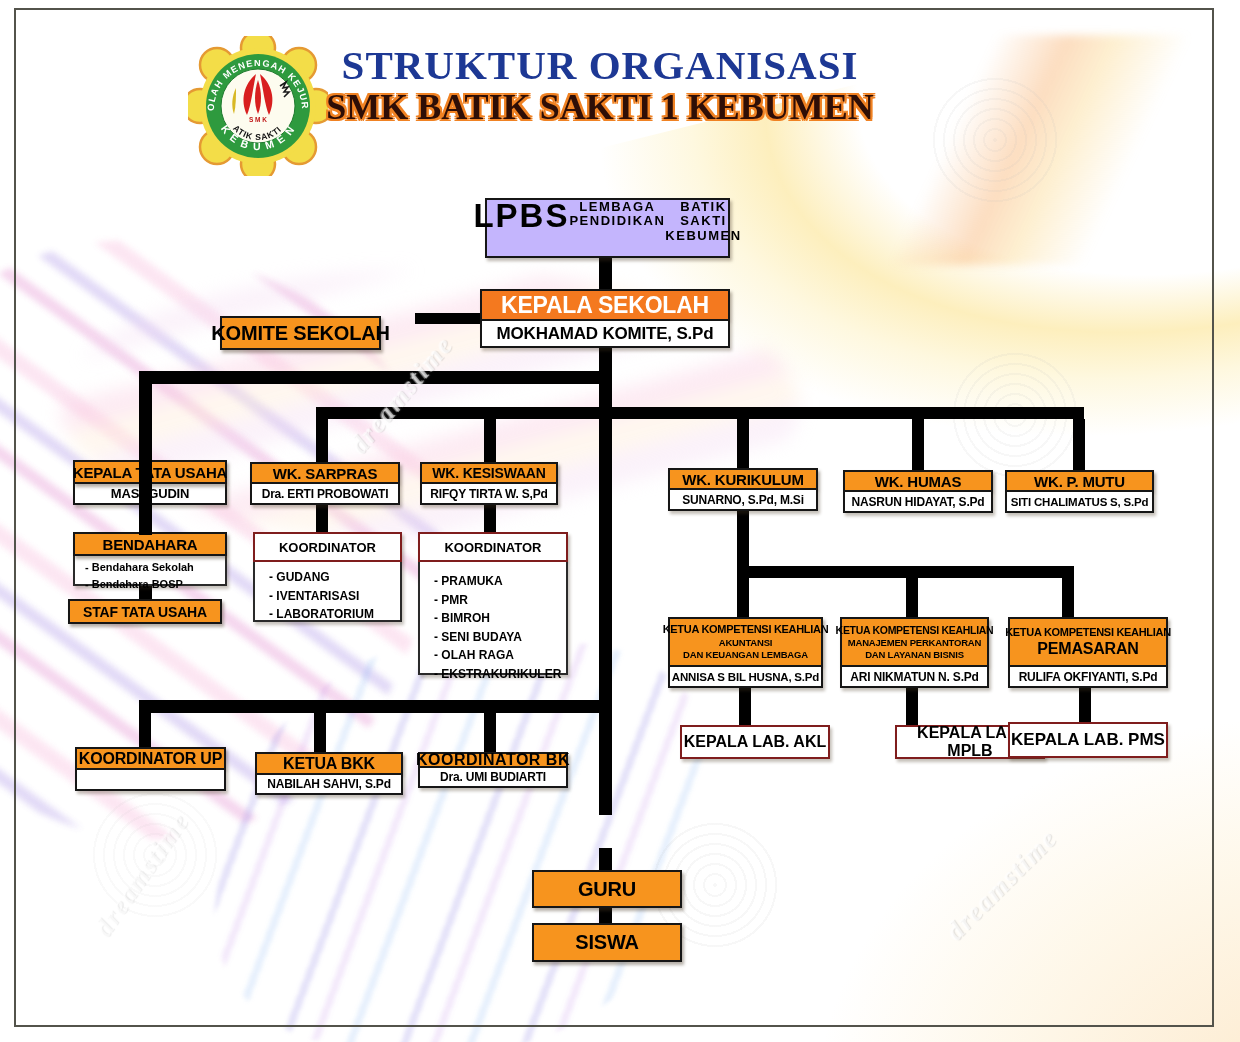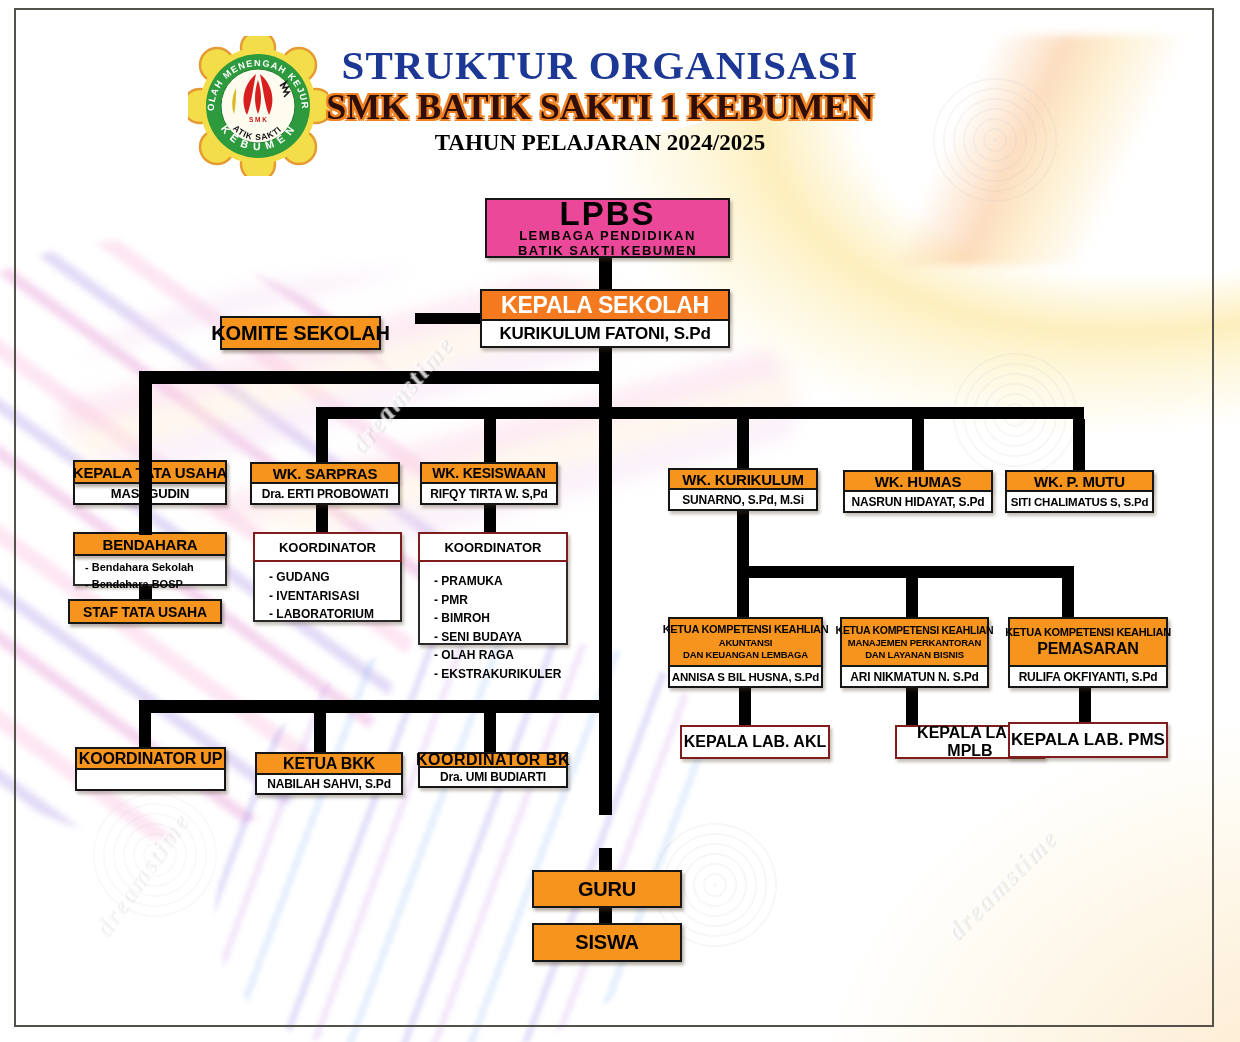--- a/index.html
+++ b/index.html
@@ -70,22 +70,22 @@
        box-sizing:border-box;letter-spacing:-0.2px;white-space:nowrap;
        box-shadow:2px 3px 3px rgba(70,55,35,.40);}
   .hdr.ontop{z-index:7;position:relative;}
   .sub{background:#fff;border:2px solid #161616;border-top:none;color:#000;font-weight:bold;
        display:flex;align-items:center;justify-content:center;text-align:center;
        box-sizing:border-box;letter-spacing:-0.2px;white-space:nowrap;
        box-shadow:2px 3px 3px rgba(70,55,35,.32);}
   .wbox{background:#fff;border:2px solid #7f1d1d;color:#000;font-weight:bold;
        display:flex;align-items:center;justify-content:center;text-align:center;
        box-sizing:border-box;box-shadow:2px 3px 3px rgba(70,55,35,.32);}
-  .lpbs{background:#ec4899;border:2px solid #161616;text-align:center;box-sizing:border-box;
-       display:flex;flex-direction:column;justify-content:center;
+  .lpbs{background:#c4b5fd;border:2px solid #161616;text-align:center;box-sizing:border-box;
+       display:flex;flex-direction:row;justify-content:center;
        box-shadow:2px 3px 3px rgba(70,55,35,.35);}
   .lpbs .big{font-size:33px;font-weight:bold;line-height:.95;letter-spacing:2px;}
   .lpbs .small{font-size:13px;font-weight:bold;letter-spacing:1.5px;line-height:1.1;}
   .kk-l1{font-size:11px;font-weight:bold;line-height:1.25;letter-spacing:-0.3px;}
   .kk-l2{font-size:9.5px;font-weight:bold;line-height:1.25;letter-spacing:-0.2px;}
   .kk-big{font-size:16px;font-weight:bold;line-height:1.2;}
   .kstack{flex-direction:column;}
   .koord-items{background:#fff;border:2px solid #2a2a2a;border-top:none;box-sizing:border-box;
        padding:6px 0 4px 14px;text-align:left;font-weight:bold;
        box-shadow:2px 3px 3px rgba(70,55,35,.30);}
@@ -149,21 +149,20 @@
     </g>
     <text x="70" y="86" text-anchor="middle" font-size="6.5" font-weight="bold" fill="#c01818" font-family="Liberation Sans, sans-serif">S M K</text>
     <text font-size="8.5" font-weight="bold" fill="#111111" letter-spacing="0.8" font-family="Liberation Sans, sans-serif">
       <textPath href="#arcBand" startOffset="50%" text-anchor="middle">BATIK SAKTI 1</textPath>
     </text>
   </svg>
 
   <div class="abs titlebox">
     <div class="t1">STRUKTUR ORGANISASI</div>
     <div class="t2">SMK BATIK SAKTI 1 KEBUMEN</div>
-    <div class="t3">TAHUN PELAJARAN 2024/2025</div>
   </div>
 
   <div class="line" style="left:599px;top:256px;width:13px;height:35px;"></div>
   <div class="line" style="left:415px;top:313px;width:67px;height:11px;"></div>
   <div class="line" style="left:599px;top:345px;width:13px;height:470px;"></div>
   <div class="line" style="left:139px;top:371px;width:473px;height:13px;"></div>
   <div class="line over" style="left:139px;top:384px;width:13px;height:151px;"></div>
   <div class="line" style="left:139px;top:580px;width:13px;height:22px;"></div>
   <div class="line" style="left:316px;top:407px;width:768px;height:12px;"></div>
   <div class="line" style="left:316px;top:419px;width:12px;height:45px;"></div>
@@ -195,21 +194,21 @@
       <div class="small">BATIK SAKTI KEBUMEN</div>
     </div>
   </div>
 
   <div class="node" style="left:220px;top:316px;width:161px;">
     <div class="hdr" style="height:34px;font-size:20px;">KOMITE SEKOLAH</div>
   </div>
 
   <div class="node" style="left:480px;top:289px;width:250px;">
     <div class="hdr" style="height:32px;font-size:23px;background:#f4791f;color:#fff;">KEPALA SEKOLAH</div>
-    <div class="sub" style="height:27px;font-size:17px;">KURIKULUM FATONI, S.Pd</div>
+    <div class="sub" style="height:27px;font-size:17px;">MOKHAMAD KOMITE, S.Pd</div>
   </div>
 
   <div class="node" style="left:73px;top:460px;width:154px;">
     <div class="hdr ontop" style="height:24px;font-size:15px;">KEPALA TATA USAHA</div>
     <div class="sub" style="height:21px;font-size:13px;">MASNGUDIN</div>
   </div>
 
   <div class="node" style="left:73px;top:532px;width:154px;">
     <div class="hdr ontop" style="height:24px;font-size:15px;">BENDAHARA</div>
     <div class="koord-items" style="width:154px;height:30px;font-size:11px;padding:3px 0 2px 10px;">
@@ -236,21 +235,21 @@
     </div>
   </div>
 
   <div class="node" style="left:420px;top:462px;width:138px;">
     <div class="hdr" style="height:22px;font-size:14px;">WK. KESISWAAN</div>
     <div class="sub" style="height:21px;font-size:12px;">RIFQY TIRTA W. S,Pd</div>
   </div>
 
   <div class="node" style="left:418px;top:532px;width:150px;">
     <div class="wbox" style="height:30px;font-size:13px;">KOORDINATOR</div>
-    <div class="koord-items" style="width:150px;height:83px;font-size:12px;padding-top:10px;">
+    <div class="koord-items" style="width:150px;height:113px;font-size:12px;padding-top:10px;">
       <div>- PRAMUKA</div>
       <div>- PMR</div>
       <div>- BIMROH</div>
       <div>- SENI BUDAYA</div>
       <div>- OLAH RAGA</div>
       <div>- EKSTRAKURIKULER</div>
     </div>
   </div>
 
   <div class="node" style="left:668px;top:468px;width:150px;">

